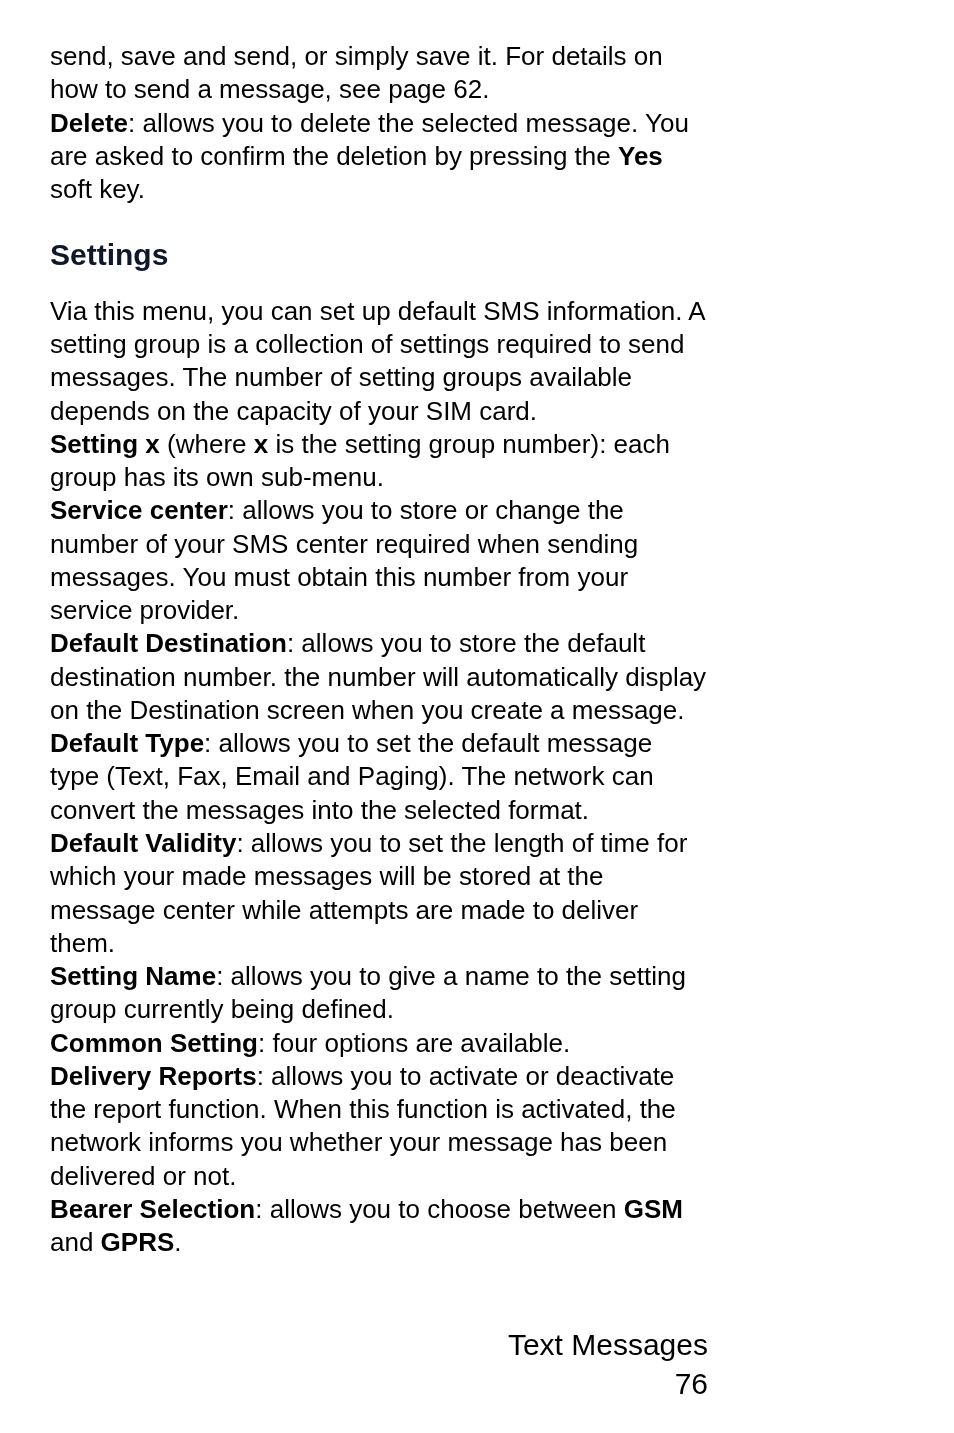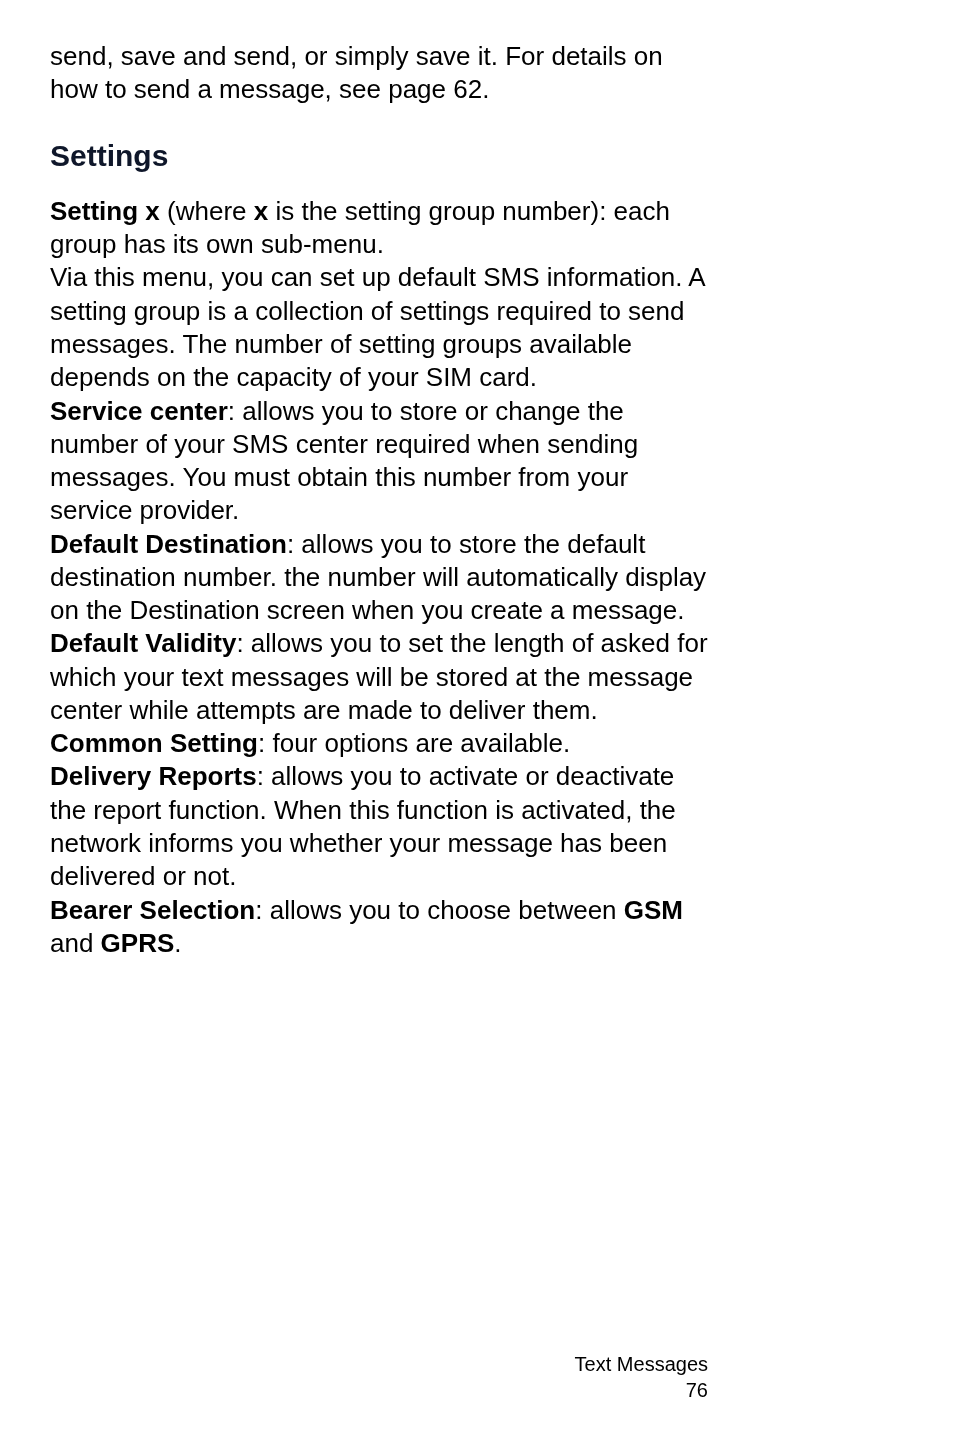--- a/index.html
+++ b/index.html
@@ -28,57 +28,66 @@
     font-size: 30px;
     margin-top: 30px;
     margin-bottom: 20px;
   }
   .footer {
     position: absolute;
     bottom: 30px;
     right: 50px;
     text-align: right;
     font-family: Arial, Helvetica, sans-serif;
-    font-size: 20px;
+    font-size: 30px;
     line-height: 1.3;
   }
 </style>
 </head>
 <body>
 
 <div class="page">
 
   <div>
     <span>send, save and send, or simply save it. For details on how to send a message, see page 62.</span>
   </div>
 
+  <div>
+    <span class="bold">Delete</span><span>: allows you to delete the selected message. You are asked to confirm the deletion by pressing the </span><span class="bold">Yes</span><span> soft key.</span>
+  </div>
 
   <div class="section-heading">Settings</div>
 
   <div>
-    <span class="bold">Setting x</span><span> (where </span><span class="bold">x</span><span> is the setting group number): each group has its own sub-menu.</span>
+    <span>Via this menu, you can set up default SMS information. A setting group is a collection of settings required to send messages. The number of setting groups available depends on the capacity of your SIM card.</span>
   </div>
 
   <div>
-    <span>Via this menu, you can set up default SMS information. A setting group is a collection of settings required to send messages. The number of setting groups available depends on the capacity of your SIM card.</span>
+    <span class="bold">Setting x</span><span> (where </span><span class="bold">x</span><span> is the setting group number): each group has its own sub-menu.</span>
   </div>
 
   <div>
     <span class="bold">Service center</span><span>: allows you to store or change the number of your SMS center required when sending messages. You must obtain this number from your service provider.</span>
   </div>
 
   <div>
     <span class="bold">Default Destination</span><span>: allows you to store the default destination number.  the number will automatically display on the Destination screen when you create a message.</span>
   </div>
 
+  <div>
+    <span class="bold">Default Type</span><span>: allows you to set the default message type (Text, Fax, Email and Paging). The network can convert the messages into the selected format.</span>
+  </div>
 
   <div>
-    <span class="bold">Default Validity</span><span>: allows you to set the length of asked for which your text messages will be stored at the message center while attempts are made to deliver them.</span>
+    <span class="bold">Default Validity</span><span>: allows you to set the length of time for which your made messages will be stored at the message center while attempts are made to deliver them.</span>
   </div>
 
+  <div>
+    <span class="bold">Setting Name</span><span>: allows you to give a name to the setting group currently being defined.</span>
+  </div>
 
   <div>
     <span class="bold">Common Setting</span><span>: four options are available.</span>
   </div>
 
 
   <div>
     <span class="bold">Delivery Reports</span><span>: allows you to activate or deactivate the report function. When this function is activated, the network informs you whether your message has been delivered or not.</span>
   </div>
 

